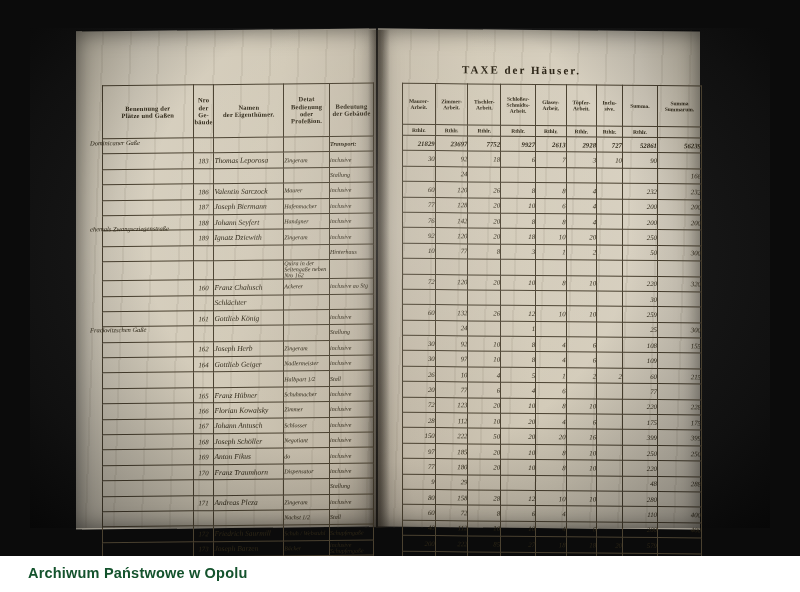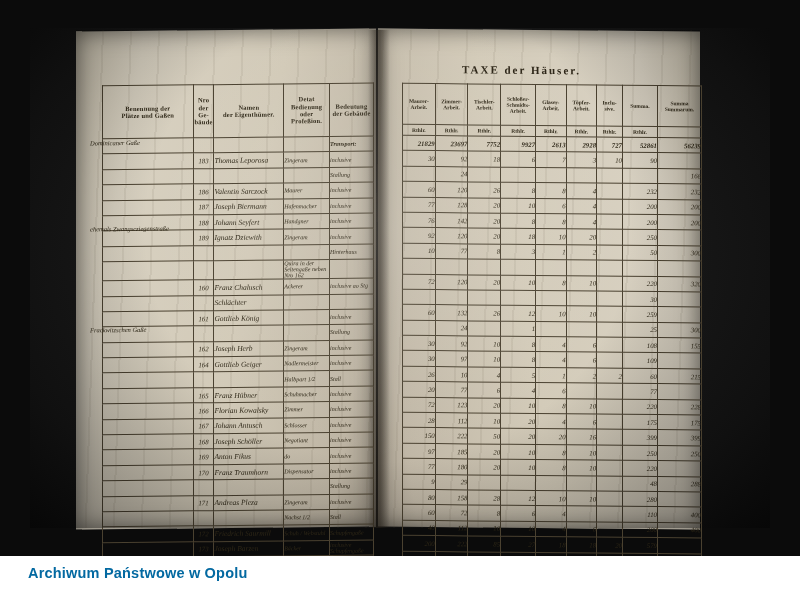--- a/index.html
+++ b/index.html
@@ -48,21 +48,21 @@
   #right-table{left:6px;top:28px;width:300px;}
 
   .taxe{position:absolute;left:66px;top:8px;font-size:11px;letter-spacing:2px;font-weight:700;color:#2b2416;}
 
   .handrow td{font-style:italic;}
   .total td{font-weight:700;}
 
   
   .caption{position:absolute;left:0;top:556px;width:800px;height:36px;background:#fff;}
   .caption span{position:absolute;left:28px;top:9px;font-family:"Liberation Sans",sans-serif;
-     font-size:14.5px;font-weight:700;color:#0369a1;letter-spacing:.2px;}
+     font-size:14.5px;font-weight:700;color:#14532d;letter-spacing:.2px;}
 </style>
 </head>
 <body>
 
 <div class="viewer">
   <div class="film"></div>
 
   <div class="book">
 
     <div class="page left">

